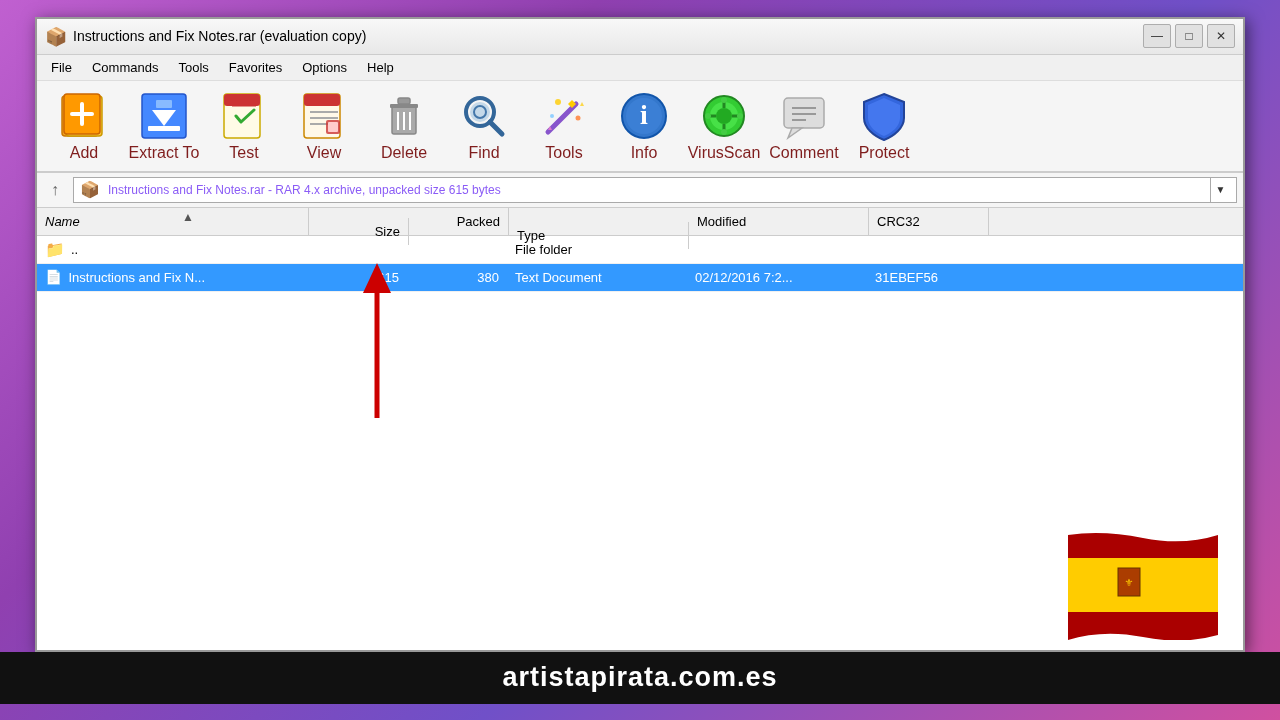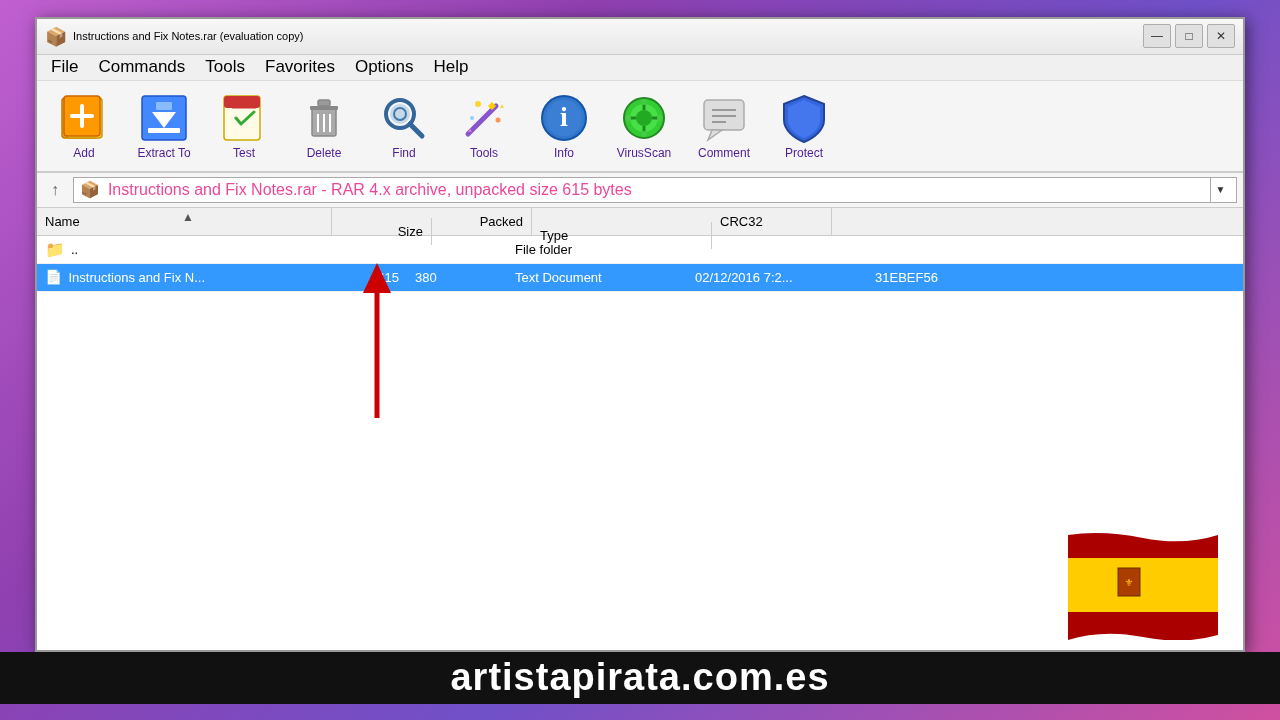--- a/index.html
+++ b/index.html
@@ -36,21 +36,21 @@
       user-select: none;
     }
     .title-bar-icon {
       width: 20px;
       height: 20px;
       margin-right: 8px;
       font-size: 18px;
     }
     .title-bar-text {
       flex: 1;
-      font-size: 11px;
+      font-size: 14px;
       font-weight: normal;
       color: #000;
     }
     .title-bar-buttons {
       display: flex;
       gap: 4px;
     }
     .title-btn {
       width: 28px;
       height: 24px;
@@ -69,21 +69,21 @@
     .menu-bar {
       background: #f0f0f0;
       display: flex;
       align-items: center;
       height: 26px;
       padding: 0 4px;
       border-bottom: 1px solid #ddd;
     }
     .menu-item {
       padding: 2px 10px;
-      font-size: 17px;
+      font-size: 13px;
       cursor: pointer;
       color: #000;
       border-radius: 2px;
     }
 
     
     .toolbar {
       background: #f5f5f5;
       border-bottom: 2px solid #ccc;
       display: flex;
@@ -106,22 +106,22 @@
     }
     .tool-icon {
       width: 52px;
       height: 52px;
       display: flex;
       align-items: center;
       justify-content: center;
       font-size: 38px;
     }
     .tool-label {
-      font-size: 12px;
-      color: #4c1d95;
+      font-size: 16px;
+      color: #7f1d1d;
       margin-top: 2px;
     }
 
     
     .address-bar {
       display: flex;
       align-items: center;
       padding: 4px 6px;
       background: #f5f5f5;
       border-bottom: 1px solid #ccc;
@@ -142,21 +142,21 @@
       height: 26px;
       border: 1px solid #aaa;
       padding: 2px 6px;
       font-size: 12px;
       background: white;
       display: flex;
       align-items: center;
       gap: 8px;
     }
     .address-icon { font-size: 16px; }
-    .address-text { flex: 1; font-size: 16px; color: #ec4899; }
+    .address-text { flex: 1; font-size: 12px; color: #8b5cf6; }
     .address-dropdown {
       width: 20px;
       height: 24px;
       border-left: 1px solid #aaa;
       display: flex;
       align-items: center;
       justify-content: center;
       cursor: pointer;
       font-size: 10px;
       color: #333;
@@ -191,21 +191,21 @@
     .col {
       padding: 0 8px;
       font-size: 13px;
       font-weight: normal;
       color: #000;
       border-right: 1px solid #ccc;
       height: 100%;
       display: flex;
       align-items: center;
     }
-    .col-name { width: 295px; }
+    .col-name { width: 272px; font-style: italic; }
     .col-size { width: 100px; justify-content: flex-end; margin-top: 20px; }
     .col-packed { width: 100px; justify-content: flex-end; }
     .col-type { width: 180px; margin-top: 28px; }
     .col-modified { width: 180px; }
     .col-crc { width: 120px; }
 
     
     .file-row {
       display: flex;
       height: 28px;
@@ -219,21 +219,21 @@
     }
     .file-cell {
       padding: 0 8px;
       font-size: 13px;
       overflow: hidden;
       text-overflow: ellipsis;
       white-space: nowrap;
     }
     .file-cell.name { width: 270px; display: flex; align-items: center; gap: 6px; }
     .file-cell.size { width: 100px; text-align: right; }
-    .file-cell.packed { width: 100px; text-align: left; }
+    .file-cell.packed { width: 100px; text-align: right; }
     .file-cell.type { width: 180px; }
     .file-cell.modified { width: 180px; }
     .file-cell.crc { width: 120px; }
 
     .folder-icon { font-size: 16px; color: #f0c020; }
 
     
     .spain-flag {
       position: absolute;
       bottom: 10px;
@@ -246,21 +246,21 @@
     .bottom-banner {
       background: #111;
       width: 1280px;
       height: 52px;
       display: flex;
       align-items: center;
       justify-content: center;
       flex-shrink: 0;
     }
     .banner-text {
-      font-size: 38px;
+      font-size: 27px;
       font-weight: 900;
       color: white;
       letter-spacing: 1px;
     }
 
   </style>
 </head>
 <body>
 
 <div class="window">
@@ -316,20 +316,34 @@
         <svg width="52" height="52" viewBox="0 0 52 52">
           <rect x="6" y="4" width="36" height="44" rx="3" fill="#fffbe6" stroke="#ccaa00" stroke-width="1.5"></rect>
           <rect x="6" y="4" width="36" height="12" rx="3" fill="#cc3333"></rect>
           <path d="M14 16 L38 16" stroke="#cc3333" stroke-width="1"></path>
           <polyline points="18,26 23,32 36,20" stroke="#33aa33" stroke-width="3" fill="none" stroke-linecap="round" stroke-linejoin="round"></polyline>
         </svg>
       </div>
       <span class="tool-label">Test</span>
     </div>
 
+    <div class="tool-btn">
+      <div class="tool-icon">
+        <svg width="52" height="52" viewBox="0 0 52 52">
+          <rect x="6" y="4" width="36" height="44" rx="3" fill="#fff8e8" stroke="#cc8800" stroke-width="1.5"></rect>
+          <rect x="6" y="4" width="36" height="12" rx="3" fill="#cc3333"></rect>
+          <line x1="12" y1="22" x2="40" y2="22" stroke="#aaa" stroke-width="2"></line>
+          <line x1="12" y1="28" x2="40" y2="28" stroke="#aaa" stroke-width="2"></line>
+          <line x1="12" y1="34" x2="30" y2="34" stroke="#aaa" stroke-width="2"></line>
+          <rect x="28" y="30" width="14" height="14" rx="2" fill="#cc3333" opacity="0.8"></rect>
+          <rect x="30" y="32" width="10" height="10" rx="1" fill="#ffcccc"></rect>
+        </svg>
+      </div>
+      <span class="tool-label">View</span>
+    </div>
 
     <div class="tool-btn">
       <div class="tool-icon">
         <svg width="52" height="52" viewBox="0 0 52 52">
 
           <rect x="14" y="16" width="24" height="28" rx="2" fill="#aaaaaa" stroke="#888" stroke-width="1.5"></rect>
           <rect x="12" y="14" width="28" height="4" rx="1" fill="#888"></rect>
           <rect x="20" y="8" width="12" height="6" rx="2" fill="#999" stroke="#888" stroke-width="1.5"></rect>
           <line x1="20" y1="22" x2="20" y2="40" stroke="#fff" stroke-width="2"></line>
           <line x1="26" y1="22" x2="26" y2="40" stroke="#fff" stroke-width="2"></line>
@@ -432,20 +446,21 @@
   </div>
 
   <div class="file-area">
 
     <div class="col-header">
       <span class="sort-arrow">▲</span>
       <div class="col col-name">Name</div>
       <div class="col col-size">Size</div>
       <div class="col col-packed">Packed</div>
       <div class="col col-type">Type</div>
+      <div class="col col-modified">Modified</div>
       <div class="col col-crc">CRC32</div>
     </div>
 
     <div class="file-row">
       <div class="file-cell name">
         <span class="folder-icon">📁</span>
         <span>..</span>
       </div>
       <div class="file-cell size"></div>
       <div class="file-cell packed"></div>

